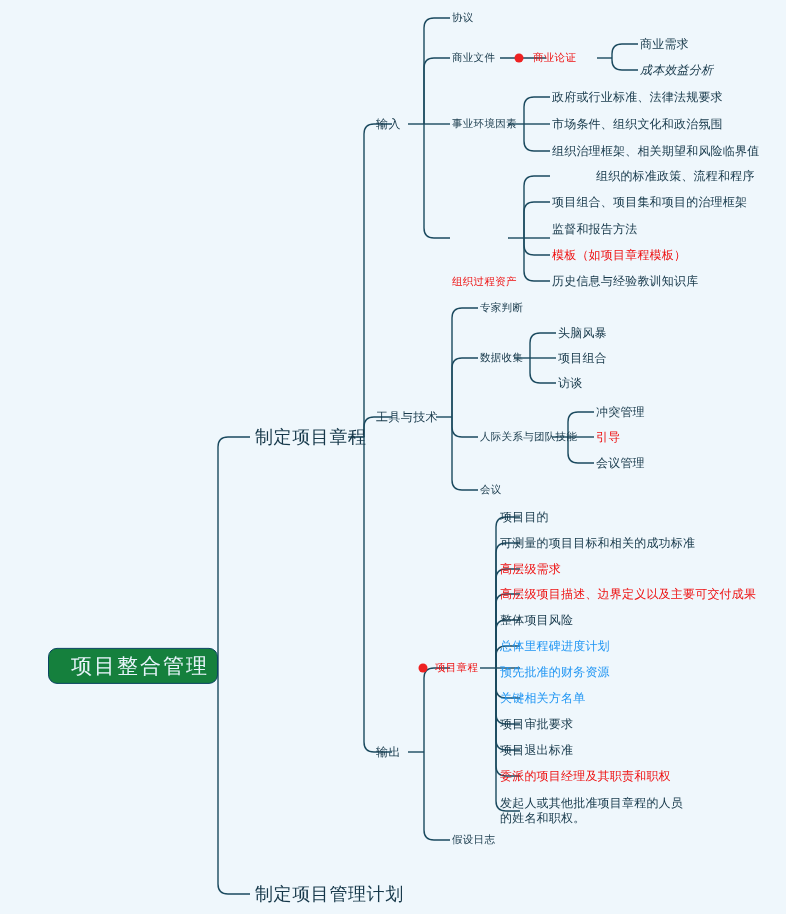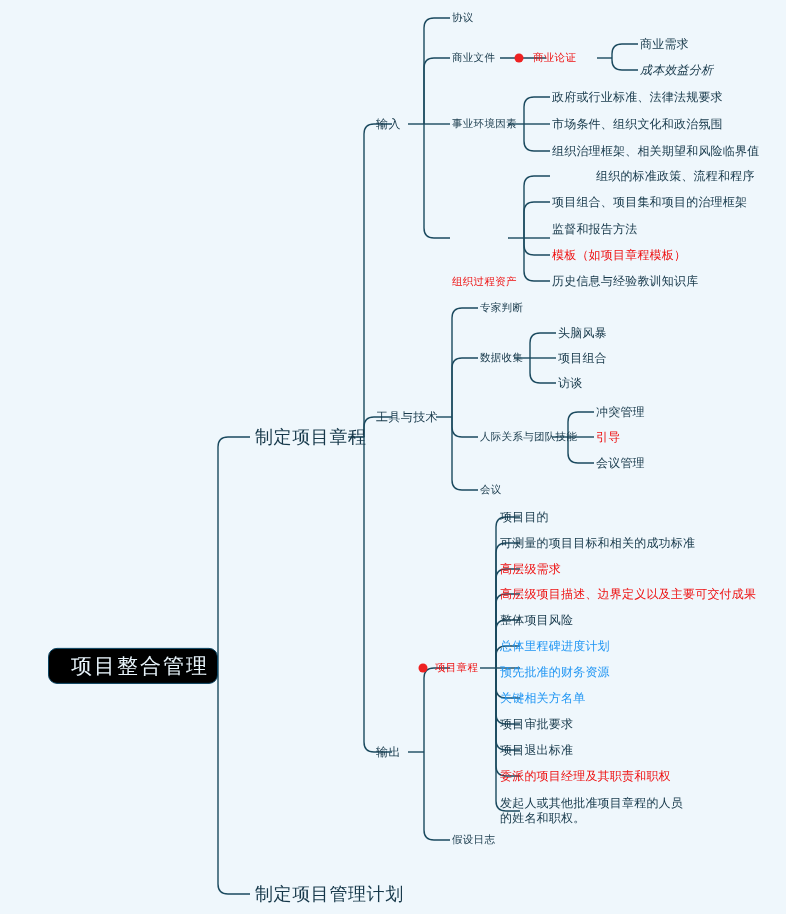--- a/index.html
+++ b/index.html
@@ -19,21 +19,21 @@
     position:absolute;
     white-space:nowrap;
     line-height:1.25;
     color:#16384a;
     transform:translateY(-50%);
   }
   .node.wrap{white-space:normal;}
 
   
   .root{
-    background:#000000;
+    background:#15803d;
     color:#e8f4fb;
     border:1.5px solid #0a4462;
     border-radius:9px;
     font-size:21px;
     letter-spacing:2px;
     padding:4px 22px;
     box-sizing:border-box;
     text-align:center;
   }
 

